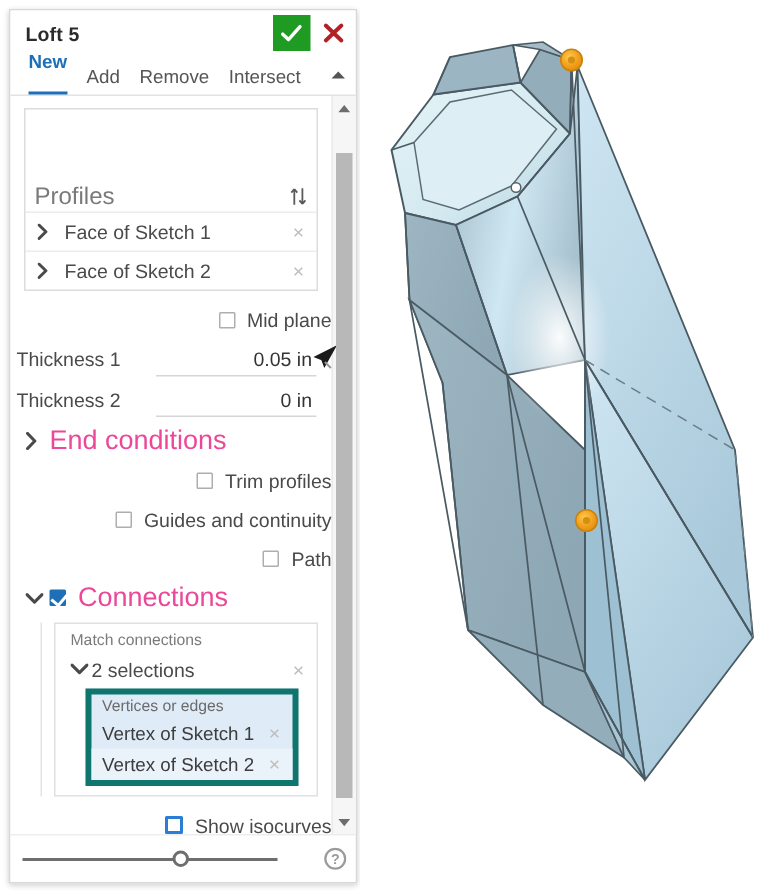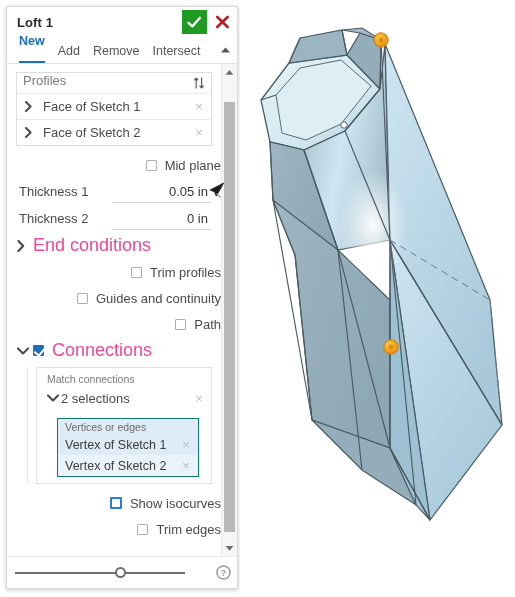--- a/index.html
+++ b/index.html
@@ -73,22 +73,22 @@
   .sb-thumb{
     position:absolute;left:2px;width:11px;top:22px;bottom:8px;
     background:#b8b8b8;cursor:pointer;
   }
 
   
   .profiles-box{
     margin:2px 9px 0 9px;border:1px solid #dcdcdc;background:#fff;
   }
   .profiles-head{
-    display:flex;align-items:flex-start;height:20px;padding:0 6px;
-    font-size:13px;color:#7a7a7a;position:relative;
+    display:flex;align-items:flex-end;height:20px;padding:0 6px;
+    font-size:16px;color:#7a7a7a;position:relative;margin-top:48px;
   }
   .sort-icon{position:absolute;right:6px;top:3px;cursor:pointer;}
   .profile-row{
     display:flex;align-items:center;height:25px;padding:0 6px 0 8px;
     border-top:1px solid #ececec;font-size:13px;color:#4a4a4a;cursor:pointer;
   }
   .profile-row .chev{flex:0 0 13px;display:flex;align-items:center;}
   .profile-row .lbl{flex:1 1 auto;padding-left:5px;}
   .rm-x{flex:0 0 12px;color:#bdbdbd;font-size:13px;text-align:center;cursor:pointer;line-height:1;}
 
@@ -104,21 +104,21 @@
   .cb.checked{background:#1d6fb8;border-color:#1d6fb8;position:relative;}
   .cb.checked::after{
     content:"";position:absolute;left:2px;top:0px;width:5px;height:8px;
     border-right:2px solid #fff;border-bottom:2px solid #fff;
     transform:rotate(40deg);
   }
   .cb.focused{border:2px solid #2a7fd4;width:12px;height:12px;flex:0 0 12px;}
 
   
   .param-row{
-    display:flex;align-items:center;height:27px;padding:0 10px 0 12px;
+    display:flex;align-items:center;height:27px;padding:0 10px 0 4px;
     font-size:13px;color:#4a4a4a;position:relative;box-sizing:border-box;gap:18px;
   }
   .param-label{flex:0 0 auto;}
   .param-field{
     flex:1 1 auto;margin-left:6px;border-bottom:1px solid #d6d6d6;
     height:21px;display:flex;align-items:center;justify-content:flex-end;
     padding-right:3px;cursor:text;
   }
   .param-val{font-size:13px;color:#333;}
   .cursor-icon{position:absolute;right:-6px;top:3px;}
@@ -138,21 +138,21 @@
     border:1px solid #e0e0e0;background:#fff;padding:4px 0 6px 0;
   }
   .match-title{font-size:10.5px;color:#7a7a7a;padding:1px 0 2px 10px;}
   .sel-row{
     display:flex;align-items:center;height:22px;padding:0 6px 0 10px;
     font-size:13px;color:#4a4a4a;cursor:pointer;
   }
   .sel-row .chev{flex:0 0 14px;display:flex;align-items:center;}
   .sel-row .lbl{flex:1 1 auto;}
   .vtx-box{
-    margin:9px 12px 0 20px;border:1px solid #0f766e;background:#dfebf7;
+    margin:2px 12px 0 20px;border:4px solid #0f766e;background:#dfebf7;
   }
   .vtx-title{font-size:10.5px;color:#6b6b6b;padding:2px 0 1px 7px;}
   .vtx-row{
     display:flex;align-items:center;height:21px;padding:0 6px 0 7px;
     font-size:12.5px;color:#3d3d3d;cursor:pointer;
   }
   .vtx-row.alt{background:#eaf2fa;}
   .vtx-row .lbl{flex:1 1 auto;}
 
   
@@ -179,21 +179,21 @@
     background:#ffffff;
   }
   #viewport svg{display:block;}
 </style>
 </head>
 <body>
 
 <div id="loft-dialog">
 
   <div class="dlg-header">
-    <span class="dlg-title">Loft 1</span>
+    <span class="dlg-title">Loft 5</span>
     <div class="hdr-btns">
       <div class="btn-ok">
         <svg width="15" height="13" viewBox="0 0 15 13">
           <path d="M1.5 6.8 L5.3 10.4 L13 1.8" fill="none" stroke="#ffffff" stroke-width="2.3" stroke-linecap="round" stroke-linejoin="round"></path>
         </svg>
       </div>
       <div class="btn-cancel">
         <svg width="15" height="14" viewBox="0 0 15 14">
           <path d="M2.2 2 L12.6 12 M12.6 2 L2.2 12" fill="none" stroke="#b32025" stroke-width="2.6" stroke-linecap="round"></path>
         </svg>

